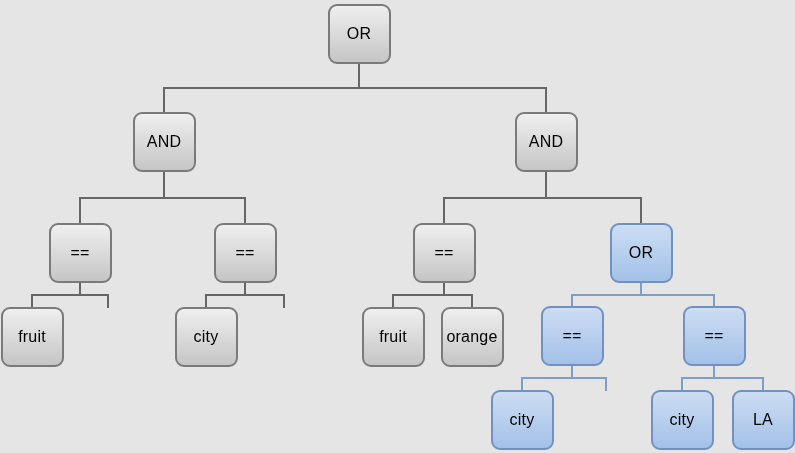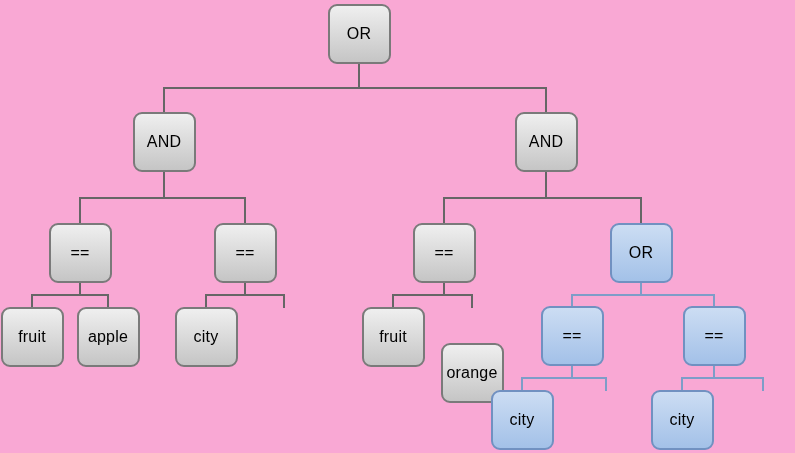--- a/index.html
+++ b/index.html
@@ -4,21 +4,21 @@
 <style>
   html, body {
     margin: 0;
     padding: 0;
     background: #ffffff;
   }
   #canvas {
     position: relative;
     width: 795px;
     height: 453px;
-    background: #f9a8d4;
+    background: #e5e5e5;
     overflow: hidden;
     font-family: "Liberation Sans", sans-serif;
   }
   #edges {
     position: absolute;
     left: 0;
     top: 0;
     width: 795px;
     height: 453px;
   }
@@ -100,37 +100,37 @@
     </div>
     <div class="node gray" style="left: 412.5px; top: 223px; background: linear-gradient(rgb(239, 239, 239), rgb(197, 197, 197)); border-color: rgb(122, 122, 122);">
       <span class="node-label">==</span>
     </div>
     <div class="node blue" style="left: 609.5px; top: 223px; background: linear-gradient(rgb(204, 221, 243), rgb(163, 193, 232)); border-color: rgb(113, 145, 193);">
       <span class="node-label">OR</span>
     </div>
     <div class="node gray" style="left: 0.5px; top: 307px; background: linear-gradient(rgb(239, 239, 239), rgb(197, 197, 197)); border-color: rgb(122, 122, 122);">
       <span class="node-label">fruit</span>
     </div>
-    <div class="node gray" style="left: 76.5px; top: 307px; background: linear-gradient(rgb(239, 239, 239), rgb(197, 197, 197)); border-color: rgb(122, 122, 122);">
-      <span class="node-label">apple</span>
-    </div>
     <div class="node gray" style="left: 174.5px; top: 307px; background: linear-gradient(rgb(239, 239, 239), rgb(197, 197, 197)); border-color: rgb(122, 122, 122);">
       <span class="node-label">city</span>
     </div>
     <div class="node gray" style="left: 361.5px; top: 307px; background: linear-gradient(rgb(239, 239, 239), rgb(197, 197, 197)); border-color: rgb(122, 122, 122);">
       <span class="node-label">fruit</span>
     </div>
-    <div class="node gray" style="left: 440.5px; top: 307px; background: linear-gradient(rgb(239, 239, 239), rgb(197, 197, 197)); border-color: rgb(122, 122, 122); margin-top: 36px;">
+    <div class="node gray" style="left: 440.5px; top: 307px; background: linear-gradient(rgb(239, 239, 239), rgb(197, 197, 197)); border-color: rgb(122, 122, 122);">
       <span class="node-label">orange</span>
     </div>
     <div class="node blue" style="left: 540.5px; top: 306px; background: linear-gradient(rgb(204, 221, 243), rgb(163, 193, 232)); border-color: rgb(113, 145, 193);">
       <span class="node-label">==</span>
     </div>
     <div class="node blue" style="left: 682.5px; top: 306px; background: linear-gradient(rgb(204, 221, 243), rgb(163, 193, 232)); border-color: rgb(113, 145, 193);">
       <span class="node-label">==</span>
     </div>
     <div class="node blue" style="left: 490.5px; top: 390px; background: linear-gradient(rgb(204, 221, 243), rgb(163, 193, 232)); border-color: rgb(113, 145, 193);">
       <span class="node-label">city</span>
     </div>
     <div class="node blue" style="left: 650.5px; top: 390px; background: linear-gradient(rgb(204, 221, 243), rgb(163, 193, 232)); border-color: rgb(113, 145, 193);">
       <span class="node-label">city</span>
     </div>
+    <div class="node blue" style="left: 731.5px; top: 390px; background: linear-gradient(rgb(204, 221, 243), rgb(163, 193, 232)); border-color: rgb(113, 145, 193);">
+      <span class="node-label">LA</span>
+    </div>
   </div>
 
 </body></html>

